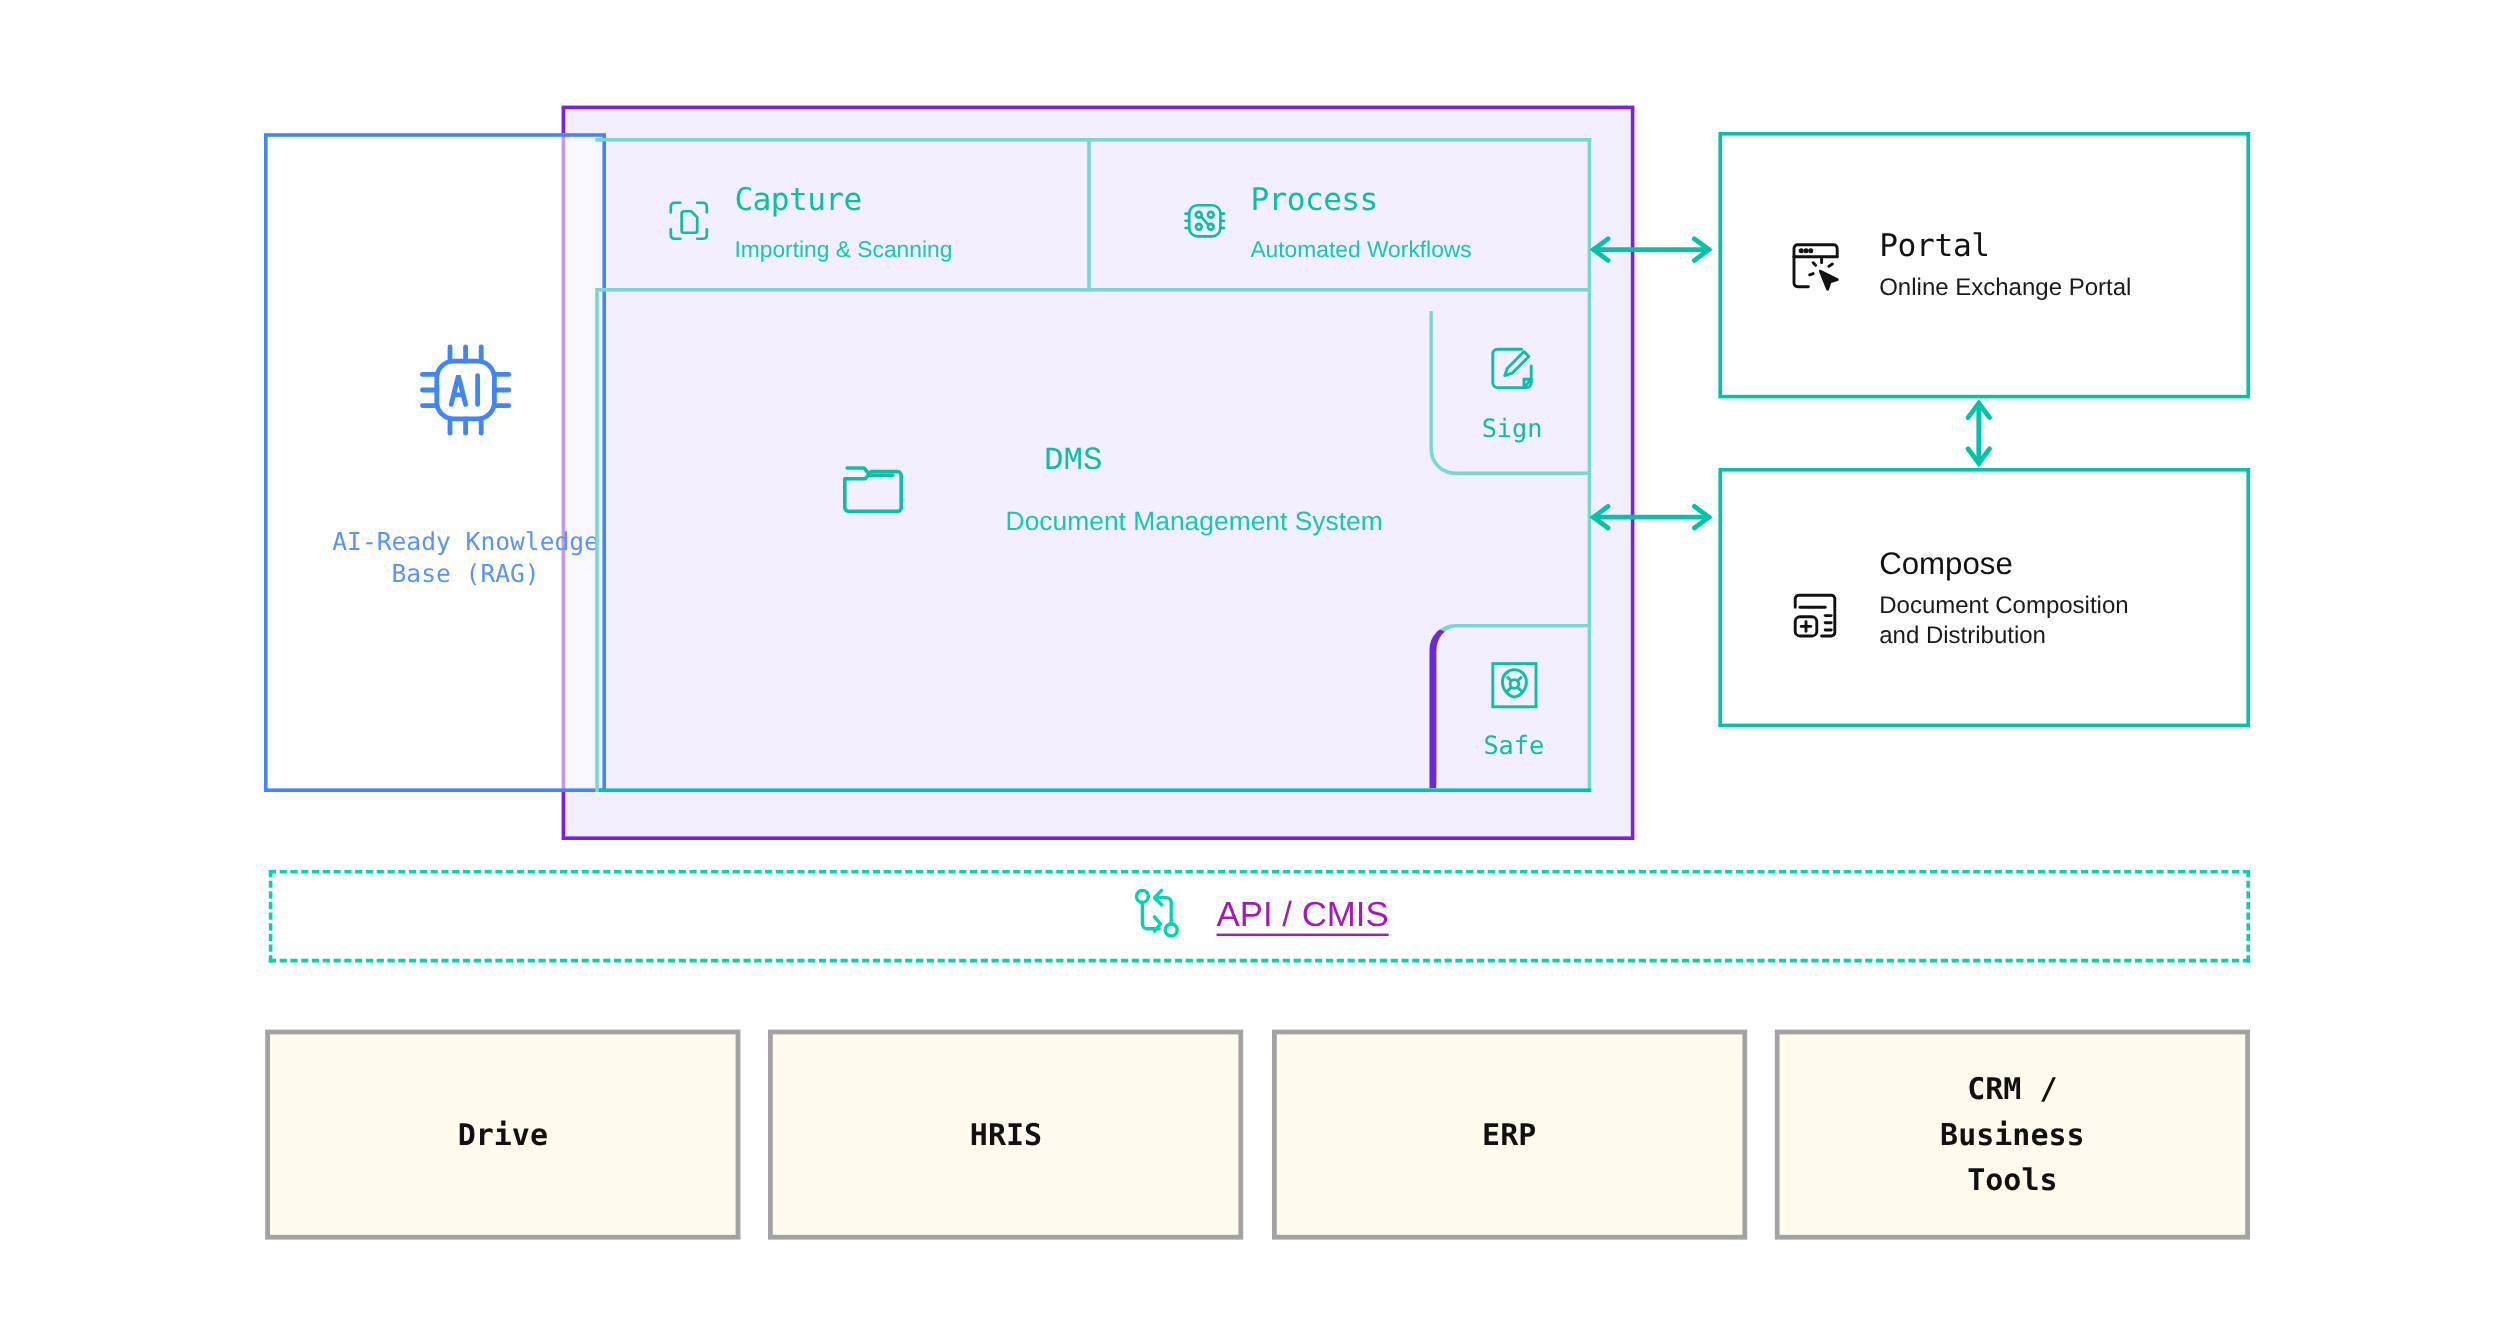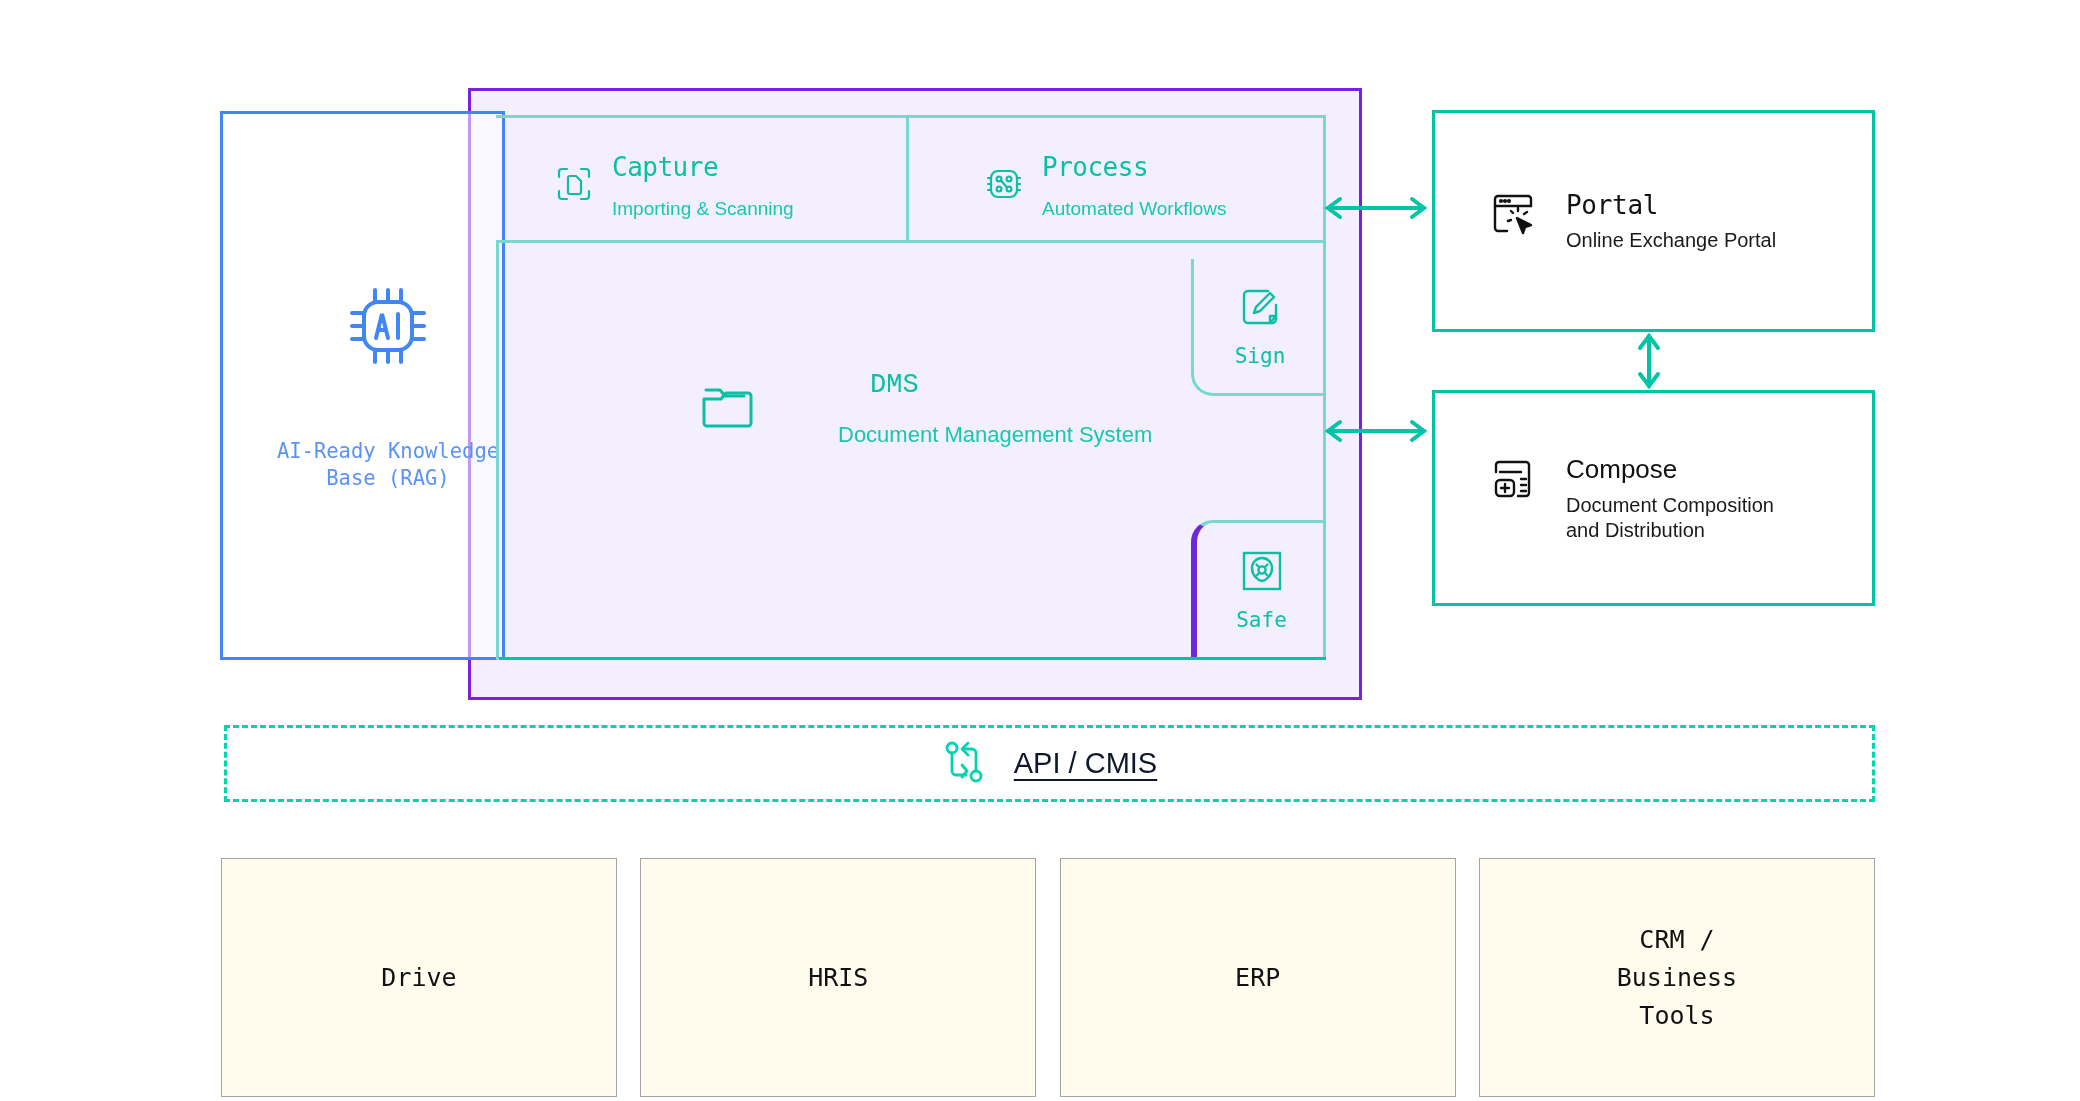--- a/index.html
+++ b/index.html
@@ -176,21 +176,21 @@
     width: 443px;
     border: 3px solid #00c4a7;
     background: #ffffff;
     display: flex;
     align-items: center;
   }
   .side-portal { top: 110px; height: 222px; }
   .side-compose { top: 390px; height: 216px; }
   .side-inner {
     display: flex;
-    align-items: flex-start;
+    align-items: flex-end;
     gap: 26px;
     padding-left: 55px;
   }
   .side-texts { display: flex; flex-direction: column; gap: 8px; }
   .side-title {
     font-family: "DejaVu Sans Mono", monospace;
     font-size: 26px;
     color: #111111;
     letter-spacing: -0.3px;
   }
@@ -220,42 +220,43 @@
     border: 3px dashed #00d4b0;
     display: flex;
     align-items: center;
     justify-content: center;
     gap: 26px;
     background: #fff;
   }
   .api-label {
     font-family: "Liberation Sans", sans-serif;
     font-size: 29px;
-    color: #0f172a;
+    color: #a21caf;
     text-decoration: underline;
     text-underline-offset: 6px;
     text-decoration-thickness: 2px;
   }
 
   
   .bottom-row {
     position: absolute;
     left: 221px; top: 858px;
     width: 1654px; height: 205px;
     display: flex;
     justify-content: space-between;
   }
   .yellow-box {
-    width: 396px; height: 239px;
-    border: 1px solid #a3a3a3;
+    width: 396px; height: 175px;
+    border: 4px solid #a3a3a3;
     background: #fffced;
     display: flex;
     align-items: center;
     justify-content: center;
     text-align: center;
+    font-weight: bold;
   }
   .yellow-label {
     font-family: "DejaVu Sans Mono", monospace;
     font-size: 25px;
     line-height: 38px;
     color: #111111;
     white-space: pre-line;
   }
 </style>
 </head>

